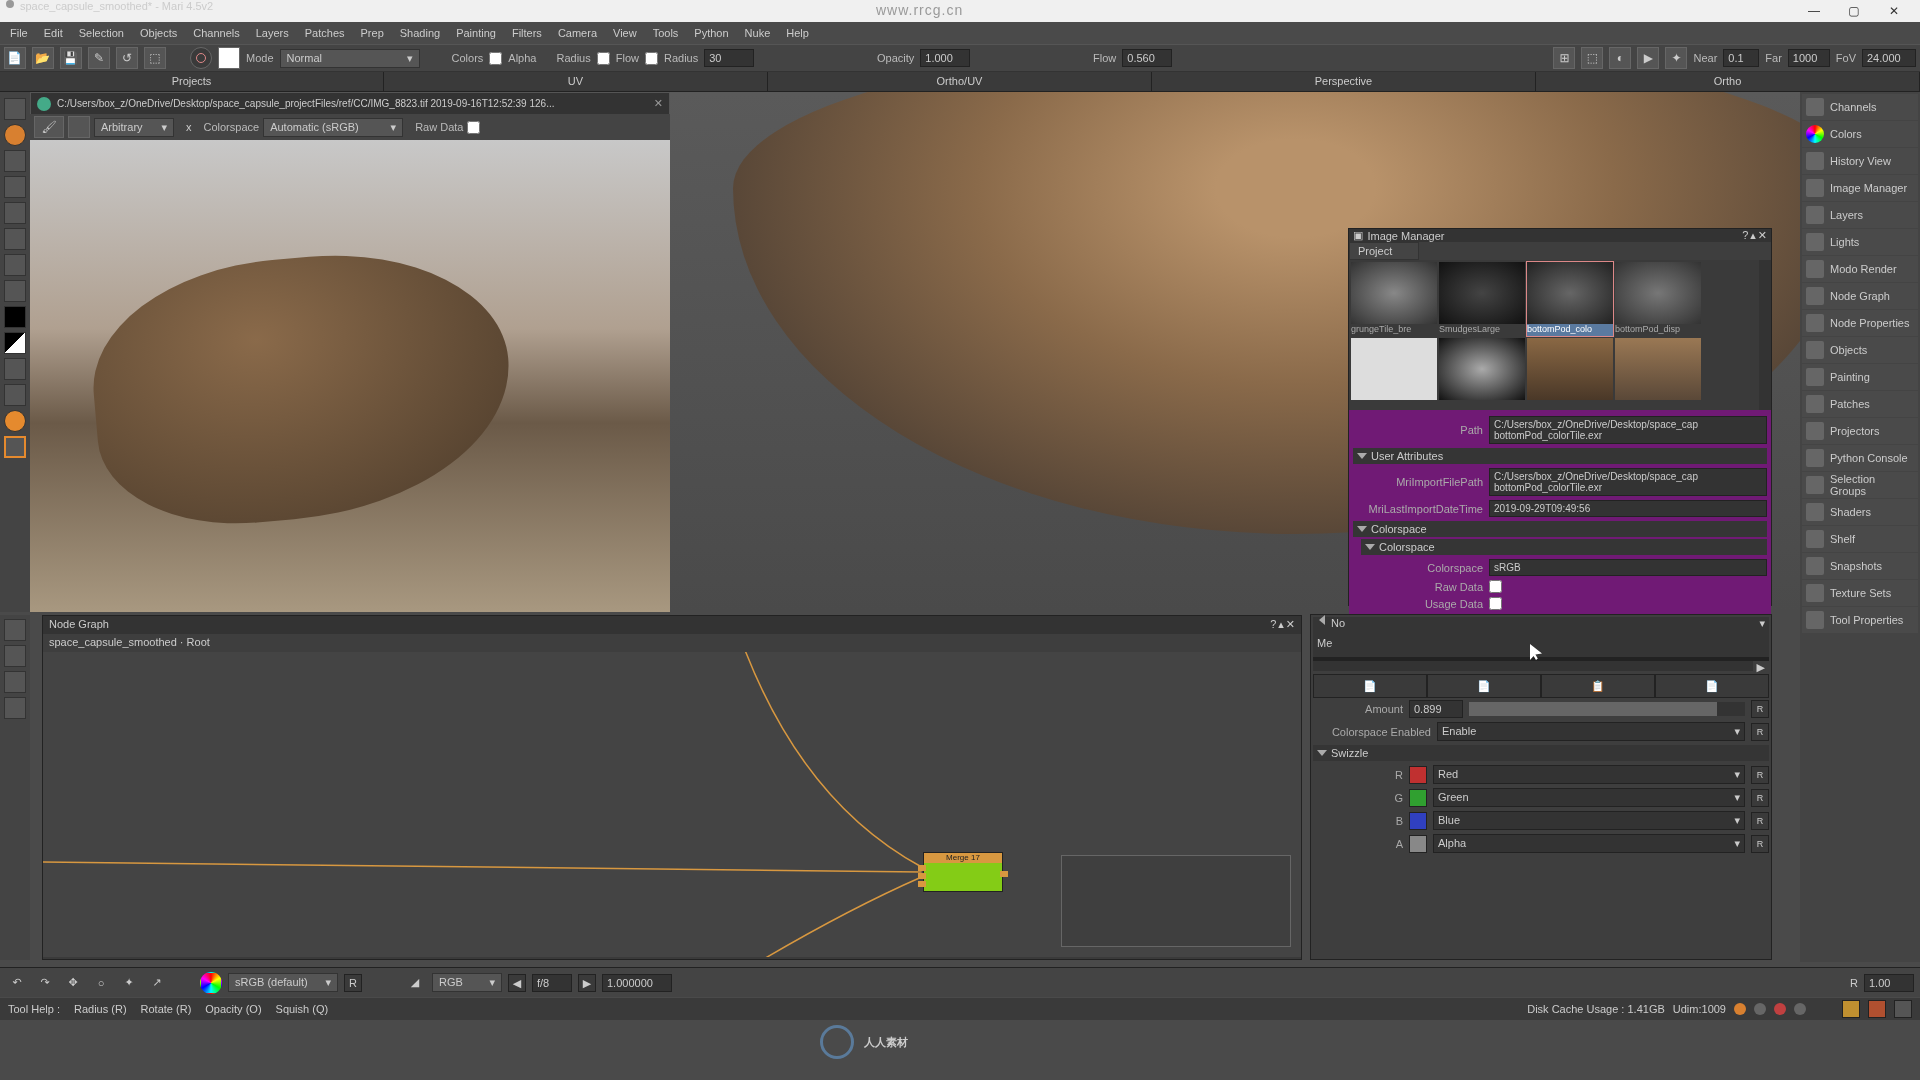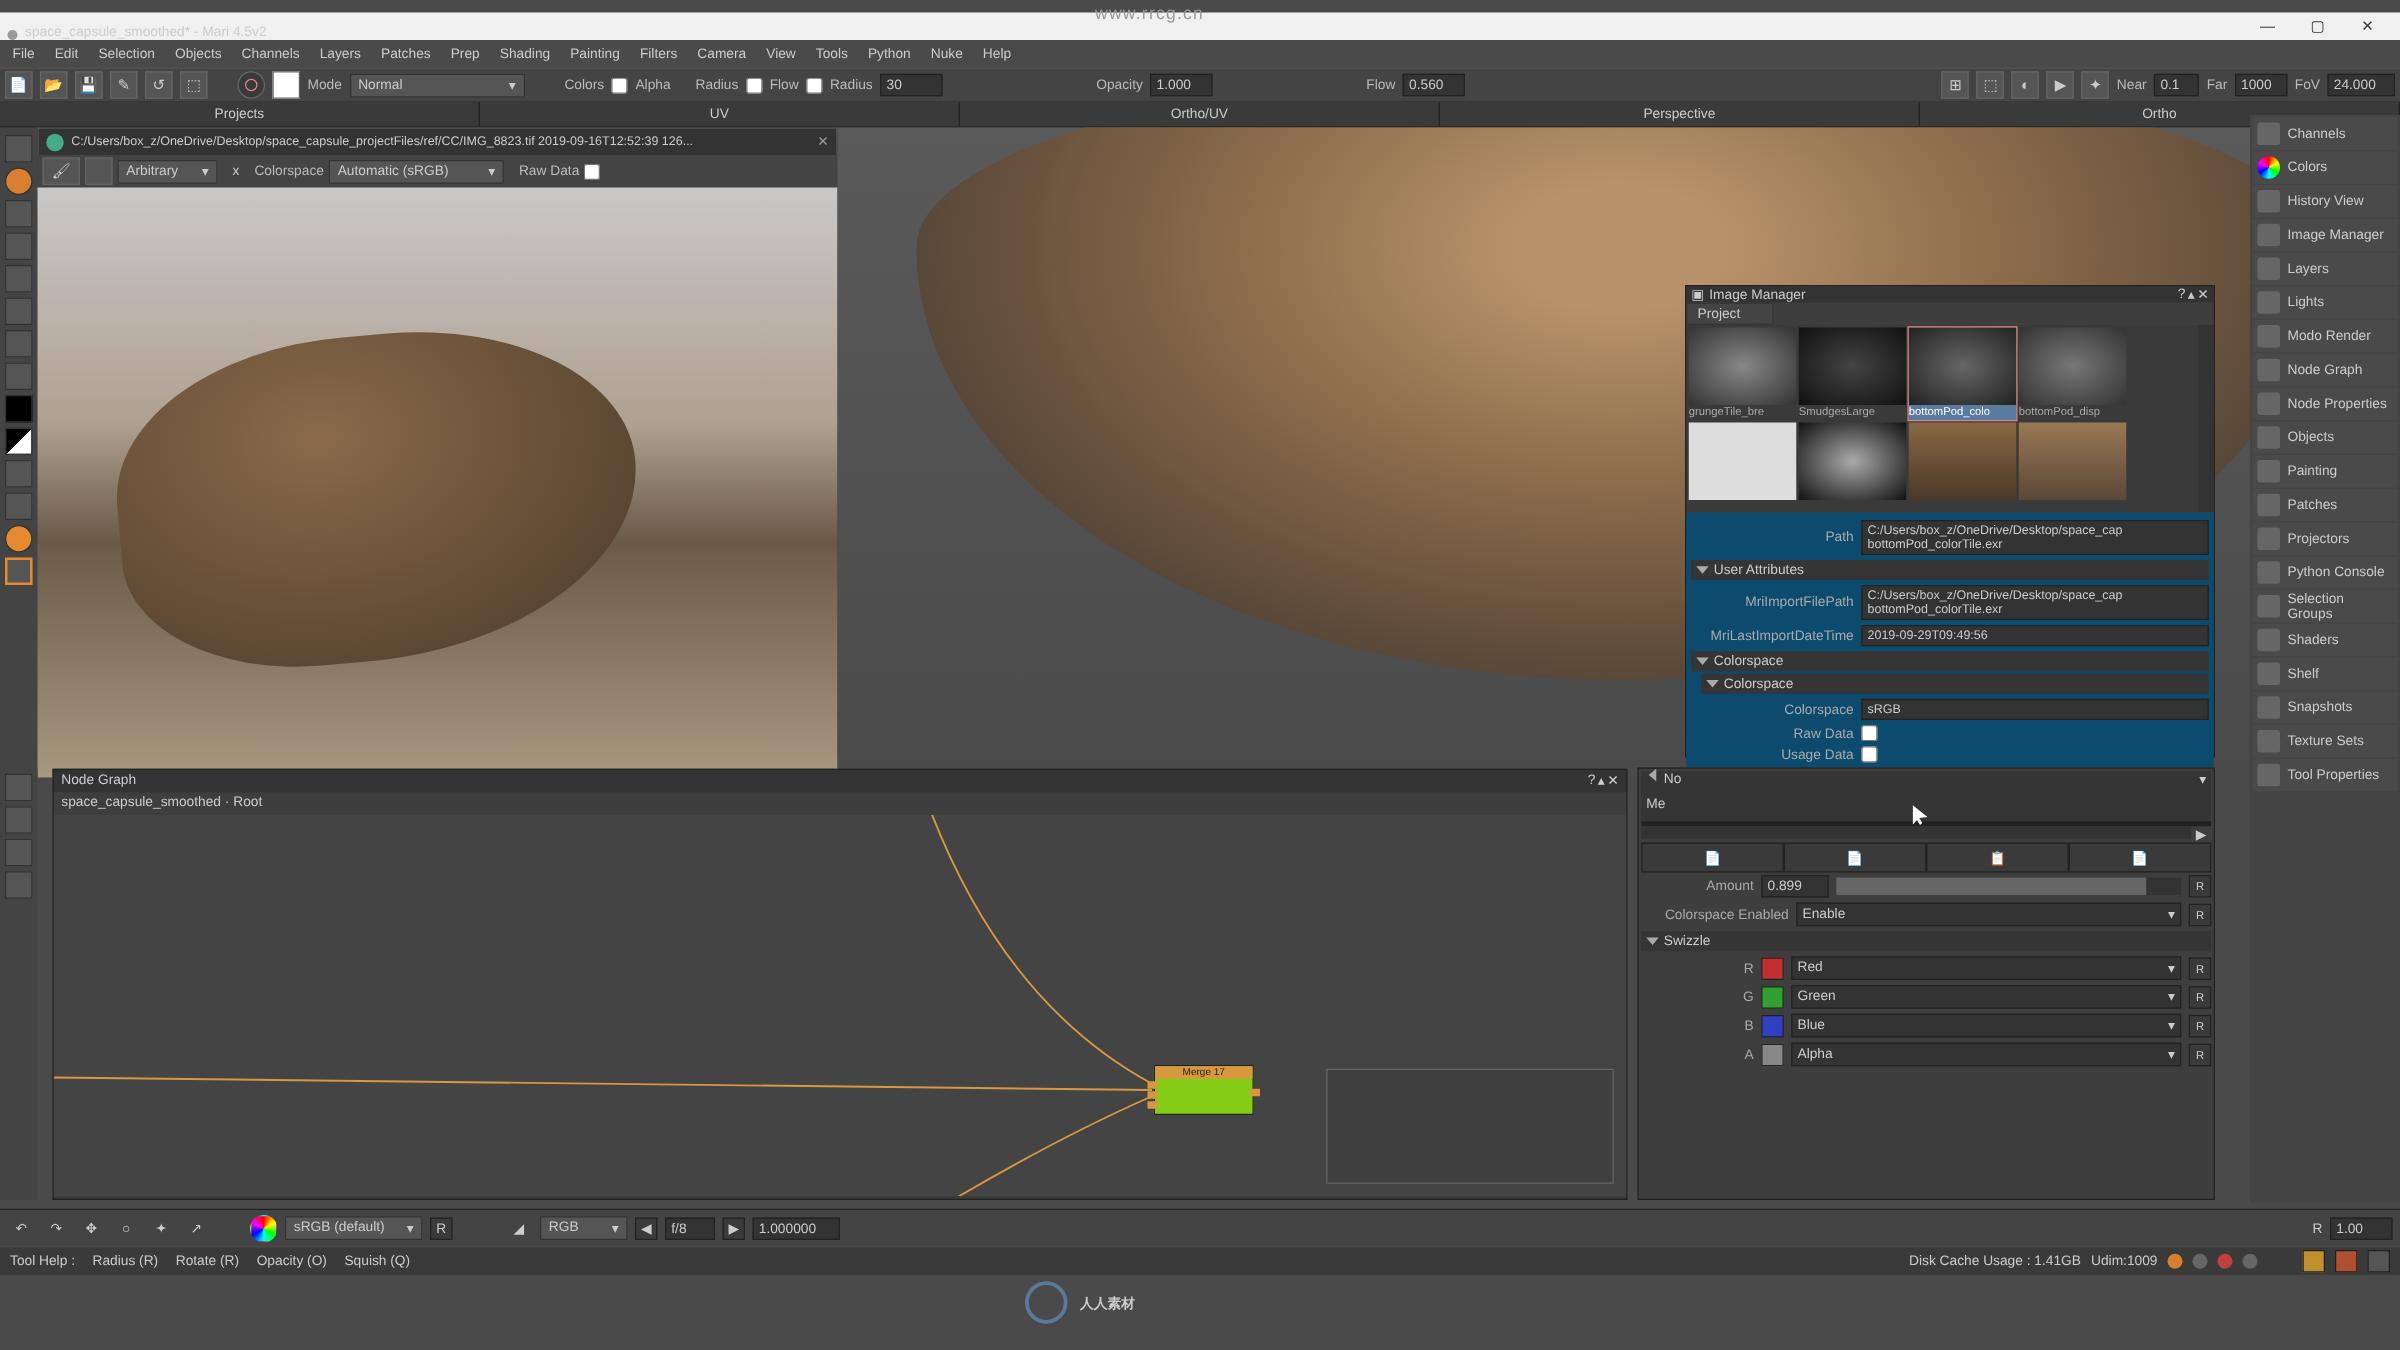--- a/index.html
+++ b/index.html
@@ -1,17 +1,17 @@
 <!DOCTYPE html>
 <html><head>
 <meta charset="utf-8">
 <style>
 * { margin:0; padding:0; box-sizing:border-box; font-family:Arial,sans-serif; font-size:11px; color:#ccc; }
 body { background:#4a4a4a; width:1920px; height:1080px; overflow:hidden; position:relative; }
-.titlebar { height:22px; background:#f0f0f0; display:flex; align-items:flex-end; padding:0 6px; color:#333;margin-top:10px; }
+.titlebar { height:22px; background:#f0f0f0; display:flex; align-items:flex-start; padding:0 6px; color:#333; }
 .titlebar .spacer { flex:1; }
 .win-btn { width:40px; height:22px; display:flex; align-items:center; justify-content:center; color:#333; font-size:12px; }
 .menubar { height:22px; background:#4a4a4a; display:flex; align-items:center; padding:0 4px; gap:4px; }
 .menubar span { padding:2px 6px; }
 .watermark { position:absolute; top:0; left:870px; color:#9a9a9a; font-size:14px; letter-spacing:1px; }
 .toolbar { height:28px; background:#444; border-top:1px solid #555; border-bottom:1px solid #333; display:flex; align-items:center; padding:0 4px; gap:6px; }
 .tb-icon { width:22px; height:22px; background:#555; border:1px solid #666; display:flex; align-items:center; justify-content:center; font-size:12px; }
 .tb-swatch { width:22px; height:22px; background:#fff; border:1px solid #666; }
 .tb-label { color:#bbb; }
 .tb-input { background:#333; border:1px solid #222; color:#ccc; padding:2px 4px; width:50px; }
@@ -37,21 +37,21 @@
 .img-mgr { position:absolute; left:1348px; top:228px; width:424px; height:378px; background:#3e3e3e; border:1px solid #222; display:flex; flex-direction:column; }
 .im-title { height:18px; background:#333; display:flex; align-items:center; padding:0 4px; gap:4px; }
 .im-title .right { margin-left:auto; display:flex; gap:2px; }
 .im-tab { height:18px; background:#444; padding:2px 8px; width:70px; border:1px solid #333; }
 .im-thumbs { display:flex; flex-wrap:wrap; gap:2px; padding:2px; background:#3a3a3a; height:150px; align-content:flex-start; overflow:hidden; }
 .thumb { width:86px; display:flex; flex-direction:column; }
 .thumb-img { width:86px; height:62px; background:#222; }
 .thumb-lbl { font-size:9px; color:#aaa; overflow:hidden; white-space:nowrap; height:12px; }
 .im-scroll { width:12px; background:#333; }
 .im-row { display:flex; }
-.im-props { flex:1; padding:4px; background:#0c4a6e; }
+.im-props { flex:1; padding:4px; background:#701a75; }
 .prop-row { display:flex; align-items:center; padding:2px 0; gap:6px; }
 .prop-lbl { width:130px; text-align:right; color:#aaa; }
 .prop-val { flex:1; background:#333; padding:2px 4px; border:1px solid #222; font-size:10px; }
 .section-hdr { background:#353535; padding:2px 4px; display:flex; align-items:center; gap:4px; margin:2px 0; }
 .tri { width:0; height:0; border-left:5px solid transparent; border-right:5px solid transparent; border-top:6px solid #aaa; }
 .node-graph-area { position:absolute; left:42px; top:615px; width:1260px; height:345px; background:#3a3a3a; border:1px solid #222; }
 .ng-title { height:18px; background:#333; padding:2px 6px; display:flex; }
 .ng-title .right { margin-left:auto; display:flex; gap:2px; }
 .ng-sub { height:18px; background:#3e3e3e; padding:2px 6px; }
 .ng-canvas { position:relative; height:305px; background:#444; overflow:hidden; }

